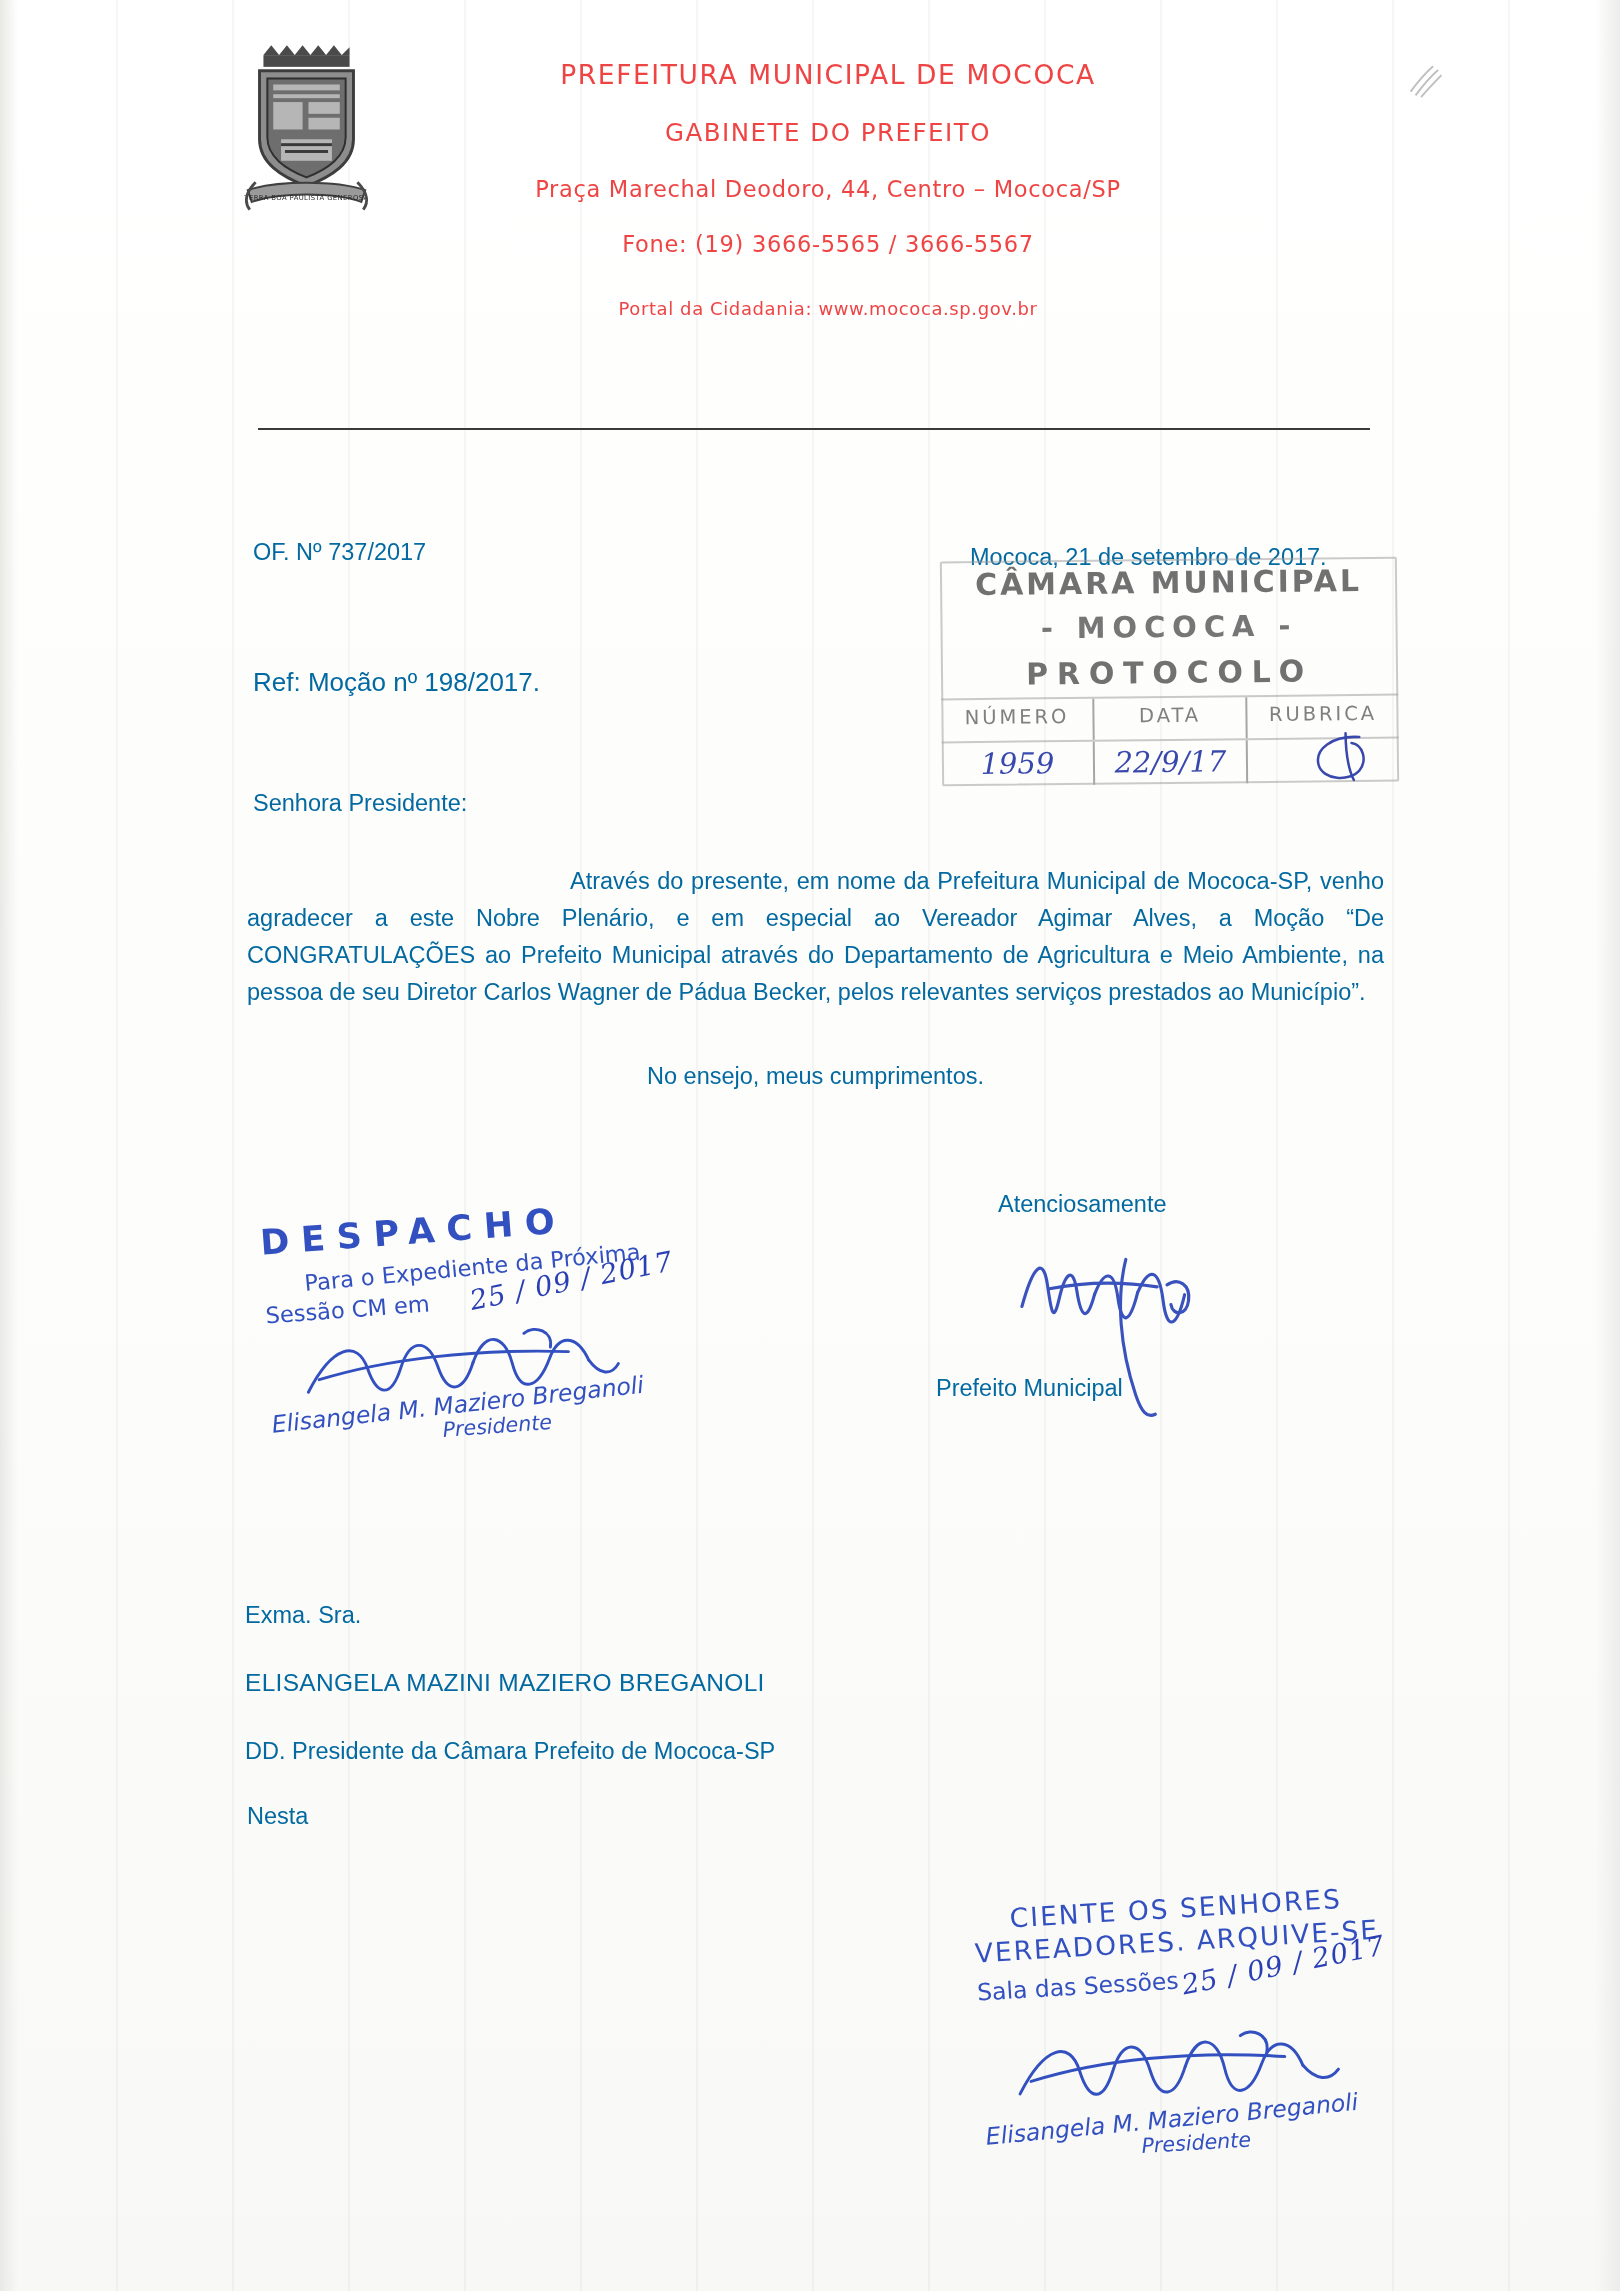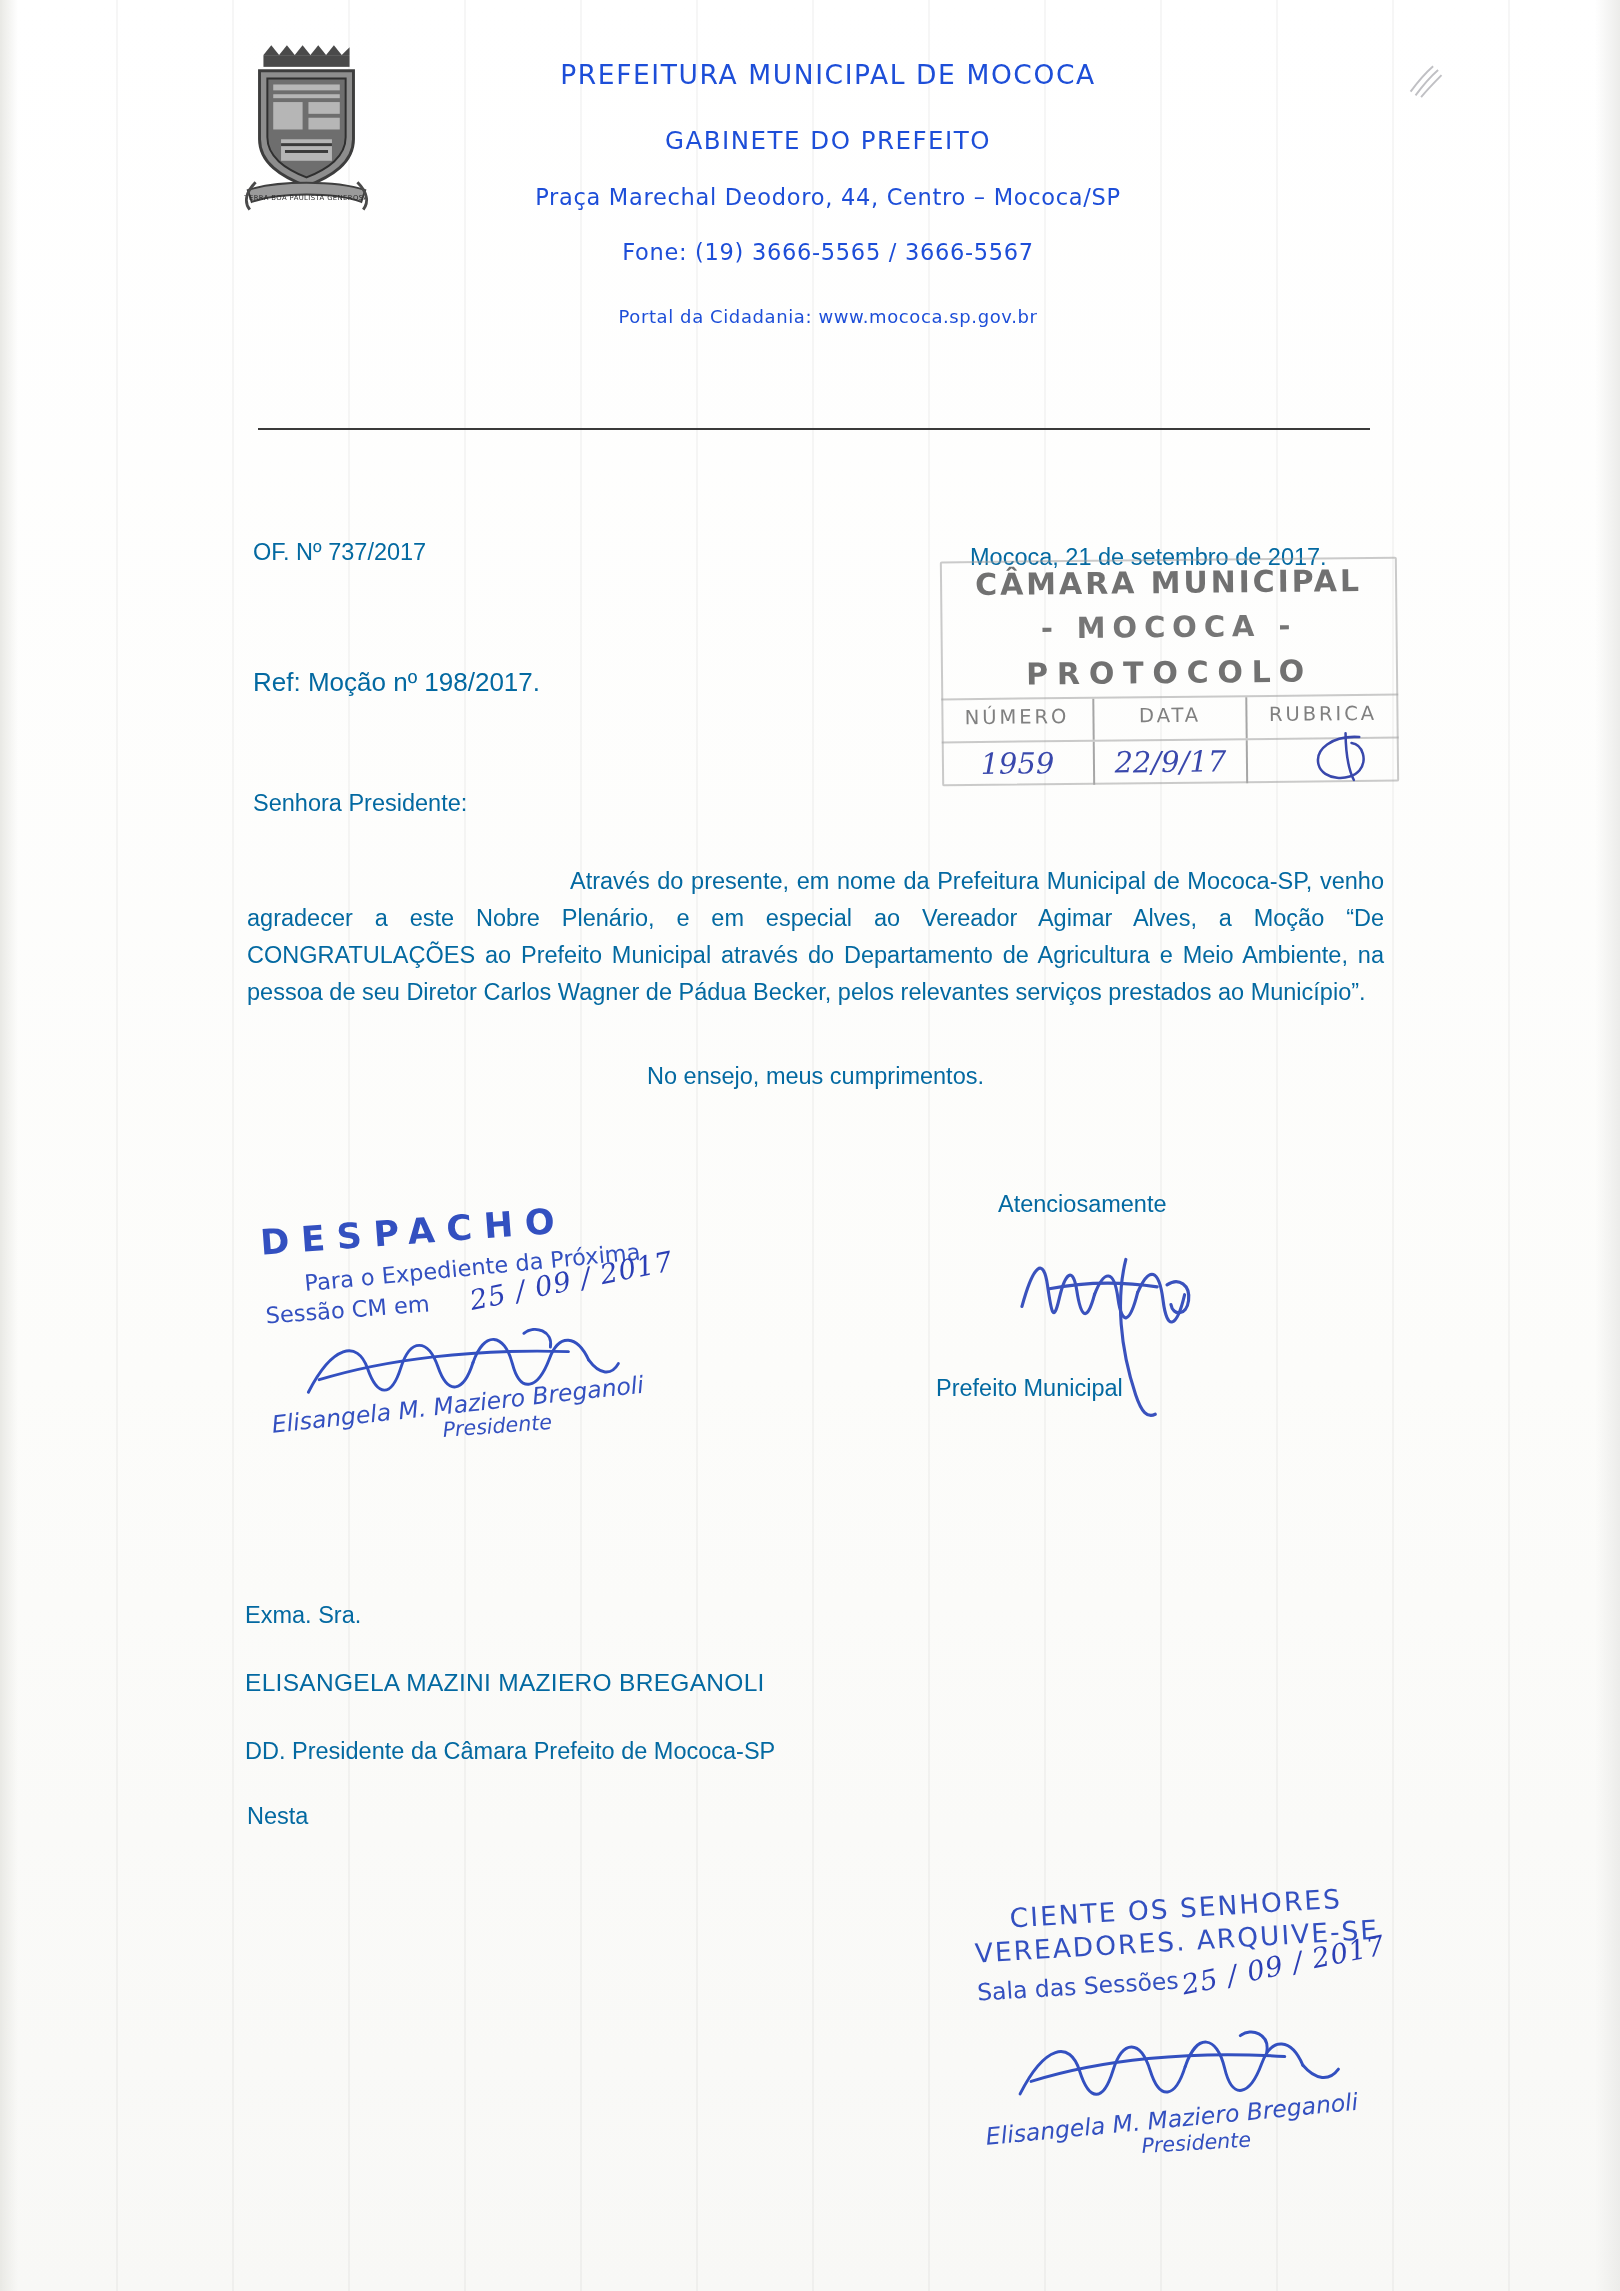--- a/index.html
+++ b/index.html
@@ -59,31 +59,31 @@
     width: 137px;
     height: 167px;
   }
   .header-lines {
     position: absolute;
     left: 294px;
     top: 13.7px;
     width: 1068px;
     text-align: center;
     font-family: "DejaVu Sans", sans-serif;
-    color: #1d4ed8;
+    color: #ef4444;
   }
   .hl1 {
     font-size: 26.5px;
     letter-spacing: 1.6px;
     font-weight: 400;
   }
   .hl2 {
     font-size: 24.5px;
     letter-spacing: 1.5px;
-    margin-top: 36px;
+    margin-top: 28px;
   }
   .hl3 {
     font-size: 22.5px;
     letter-spacing: 0.7px;
     margin-top: 29px;
   }
   .hl4 {
     font-size: 22.5px;
     letter-spacing: 0.7px;
     margin-top: 29px;

